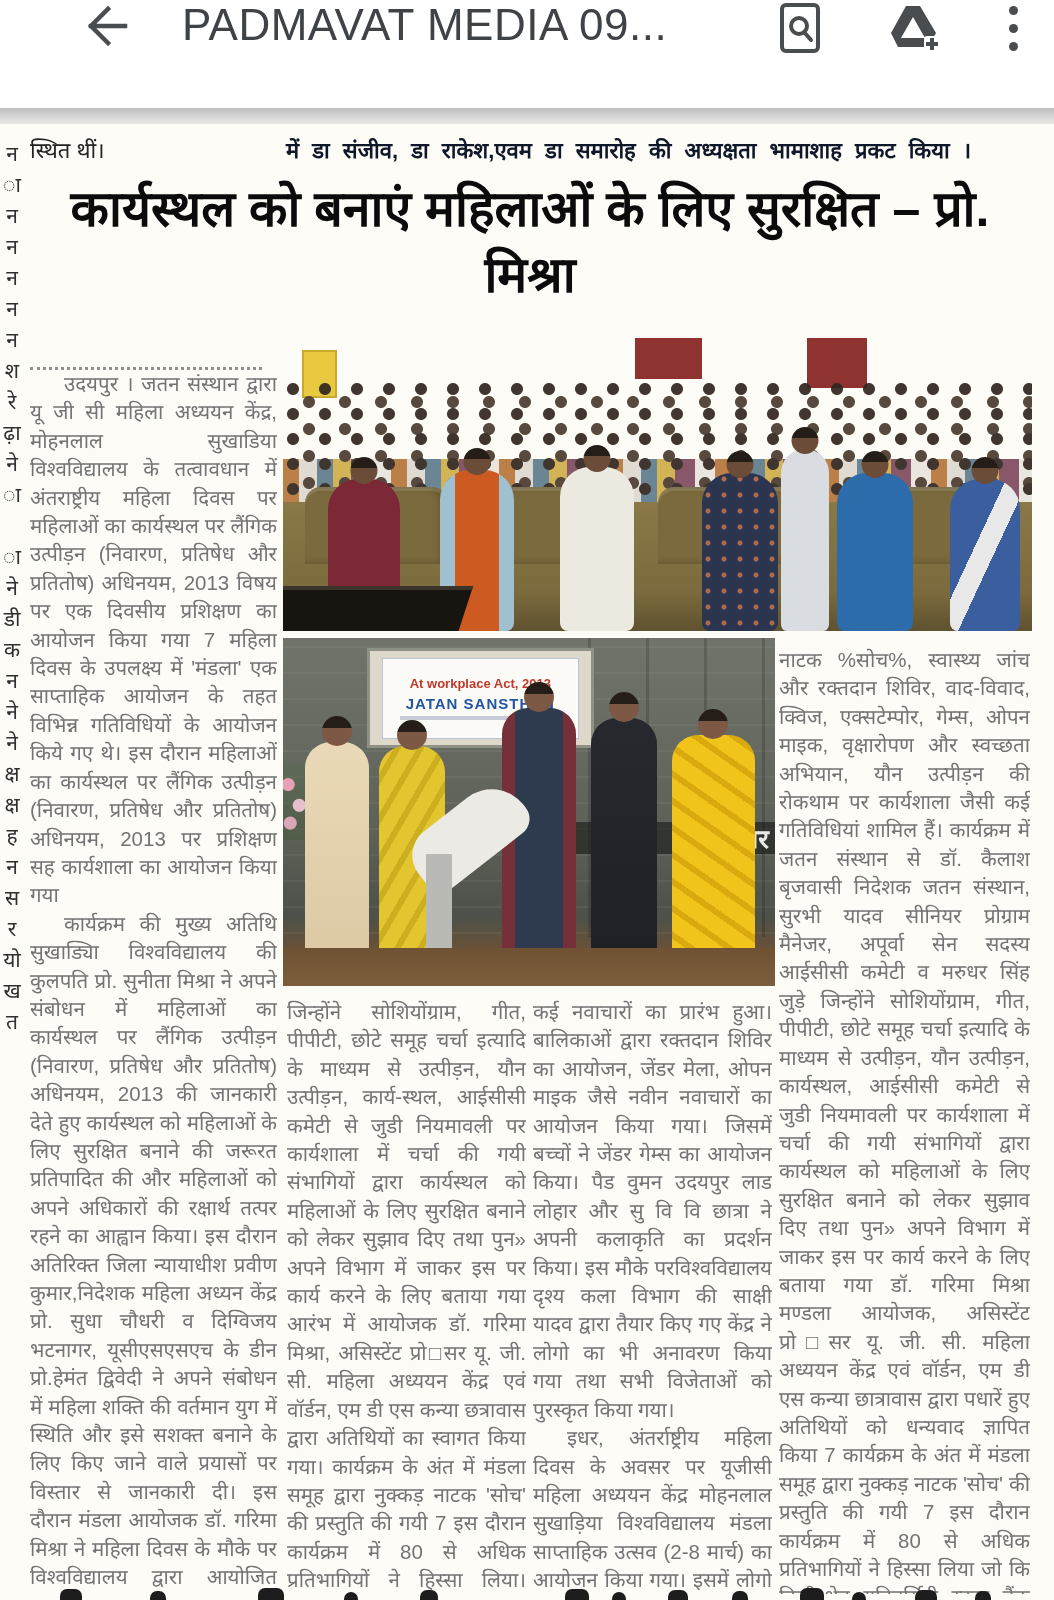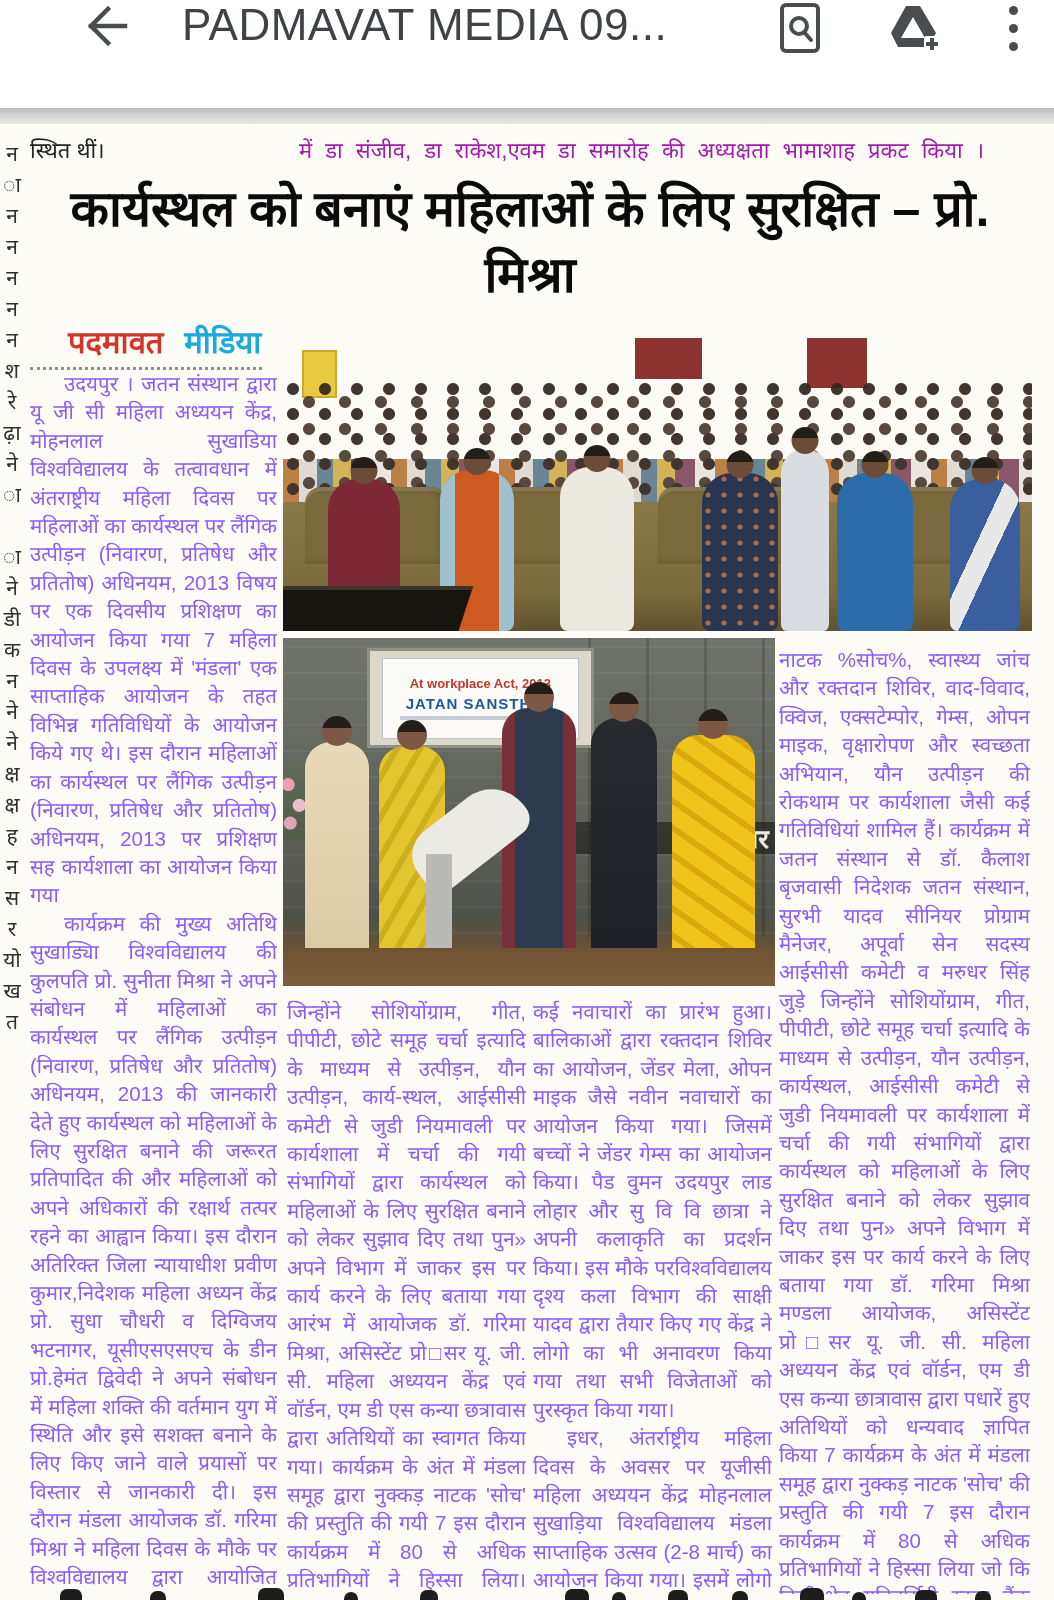--- a/index.html
+++ b/index.html
@@ -31,35 +31,35 @@
   .page{
     position:absolute;top:124px;left:0;width:1054px;height:1476px;
     background:#fefcf7;overflow:hidden;color:#1f1f1f;
   }
   .edge-strip{
     position:absolute;left:1px;top:14px;width:22px;font-size:21px;line-height:31px;
     color:#2f2f2f;white-space:pre-line;text-align:center;
   }
   .topstrip-left{position:absolute;left:30px;top:10px;font-size:22px;color:#222;}
   .topstrip-center{
-    position:absolute;left:299px;top:10px;width:600px;font-size:22px;color:#a21caf;
-    word-spacing:7px;white-space:nowrap;
+    position:absolute;left:286px;top:10px;width:600px;font-size:22px;color:#0f172a;
+    word-spacing:7px;white-space:nowrap;font-weight:bold;
   }
   .headline{
     position:absolute;left:30px;top:52px;width:1000px;text-align:center;
     font-weight:700;color:#0b0b0b;font-size:50px;line-height:66px;
   }
   .byline{position:absolute;left:68px;top:196px;font-size:31px;font-weight:700;white-space:nowrap;}
   .byline .w1{color:#d43528;}
   .byline .w2{color:#1ca9dd;margin-left:12px;}
   .byline-dots{position:absolute;left:30px;top:243px;width:232px;border-top:3px dotted #8f8f8f;}
   
   .col{
     position:absolute;font-size:20.5px;line-height:28.4px;text-align:justify;
-    color:#8b5cf6;overflow:hidden;
+    color:#737373;overflow:hidden;
   }
   .col p{margin:0;}
   .col p.ind{text-indent:34px;}
   .col1{left:30px;top:246px;width:247px;height:1218px;}
   .col2{left:287px;top:874px;width:239px;height:596px;}
   .col3{left:533px;top:874px;width:239px;height:596px;}
   .col4{left:779px;top:522px;width:251px;height:948px;}
   
   .photo1{
     position:absolute;left:283px;top:214px;width:749px;height:293px;overflow:hidden;
@@ -196,24 +196,20 @@
 ख
 त</div>
 
   <div class="topstrip-left">स्थित थीं।</div>
   <div class="topstrip-center">में डा संजीव, डा राकेश,एवम डा  समारोह की अध्यक्षता भामाशाह  प्रकट किया ।</div>
 
   <div class="headline">
     <div>कार्यस्थल को बनाएं महिलाओं के लिए सुरक्षित – प्रो. मिश्रा</div>
   </div>
 
-  <div class="byline">
-    <span class="w1">पदमावत</span>
-    <span class="w2">मीडिया</span>
-  </div>
   <div class="byline-dots"></div>
 
   <div class="photo1">
     <div class="p1-poster"></div>
     <div class="p1-panel a"></div>
     <div class="p1-panel b"></div>
     <div class="p1-crowd"></div>
     <div class="p1-sofa">
       <div class="sofaback" style="left:3%;width:19%;"></div>
       <div class="sofaback" style="left:26%;width:20%;"></div>

